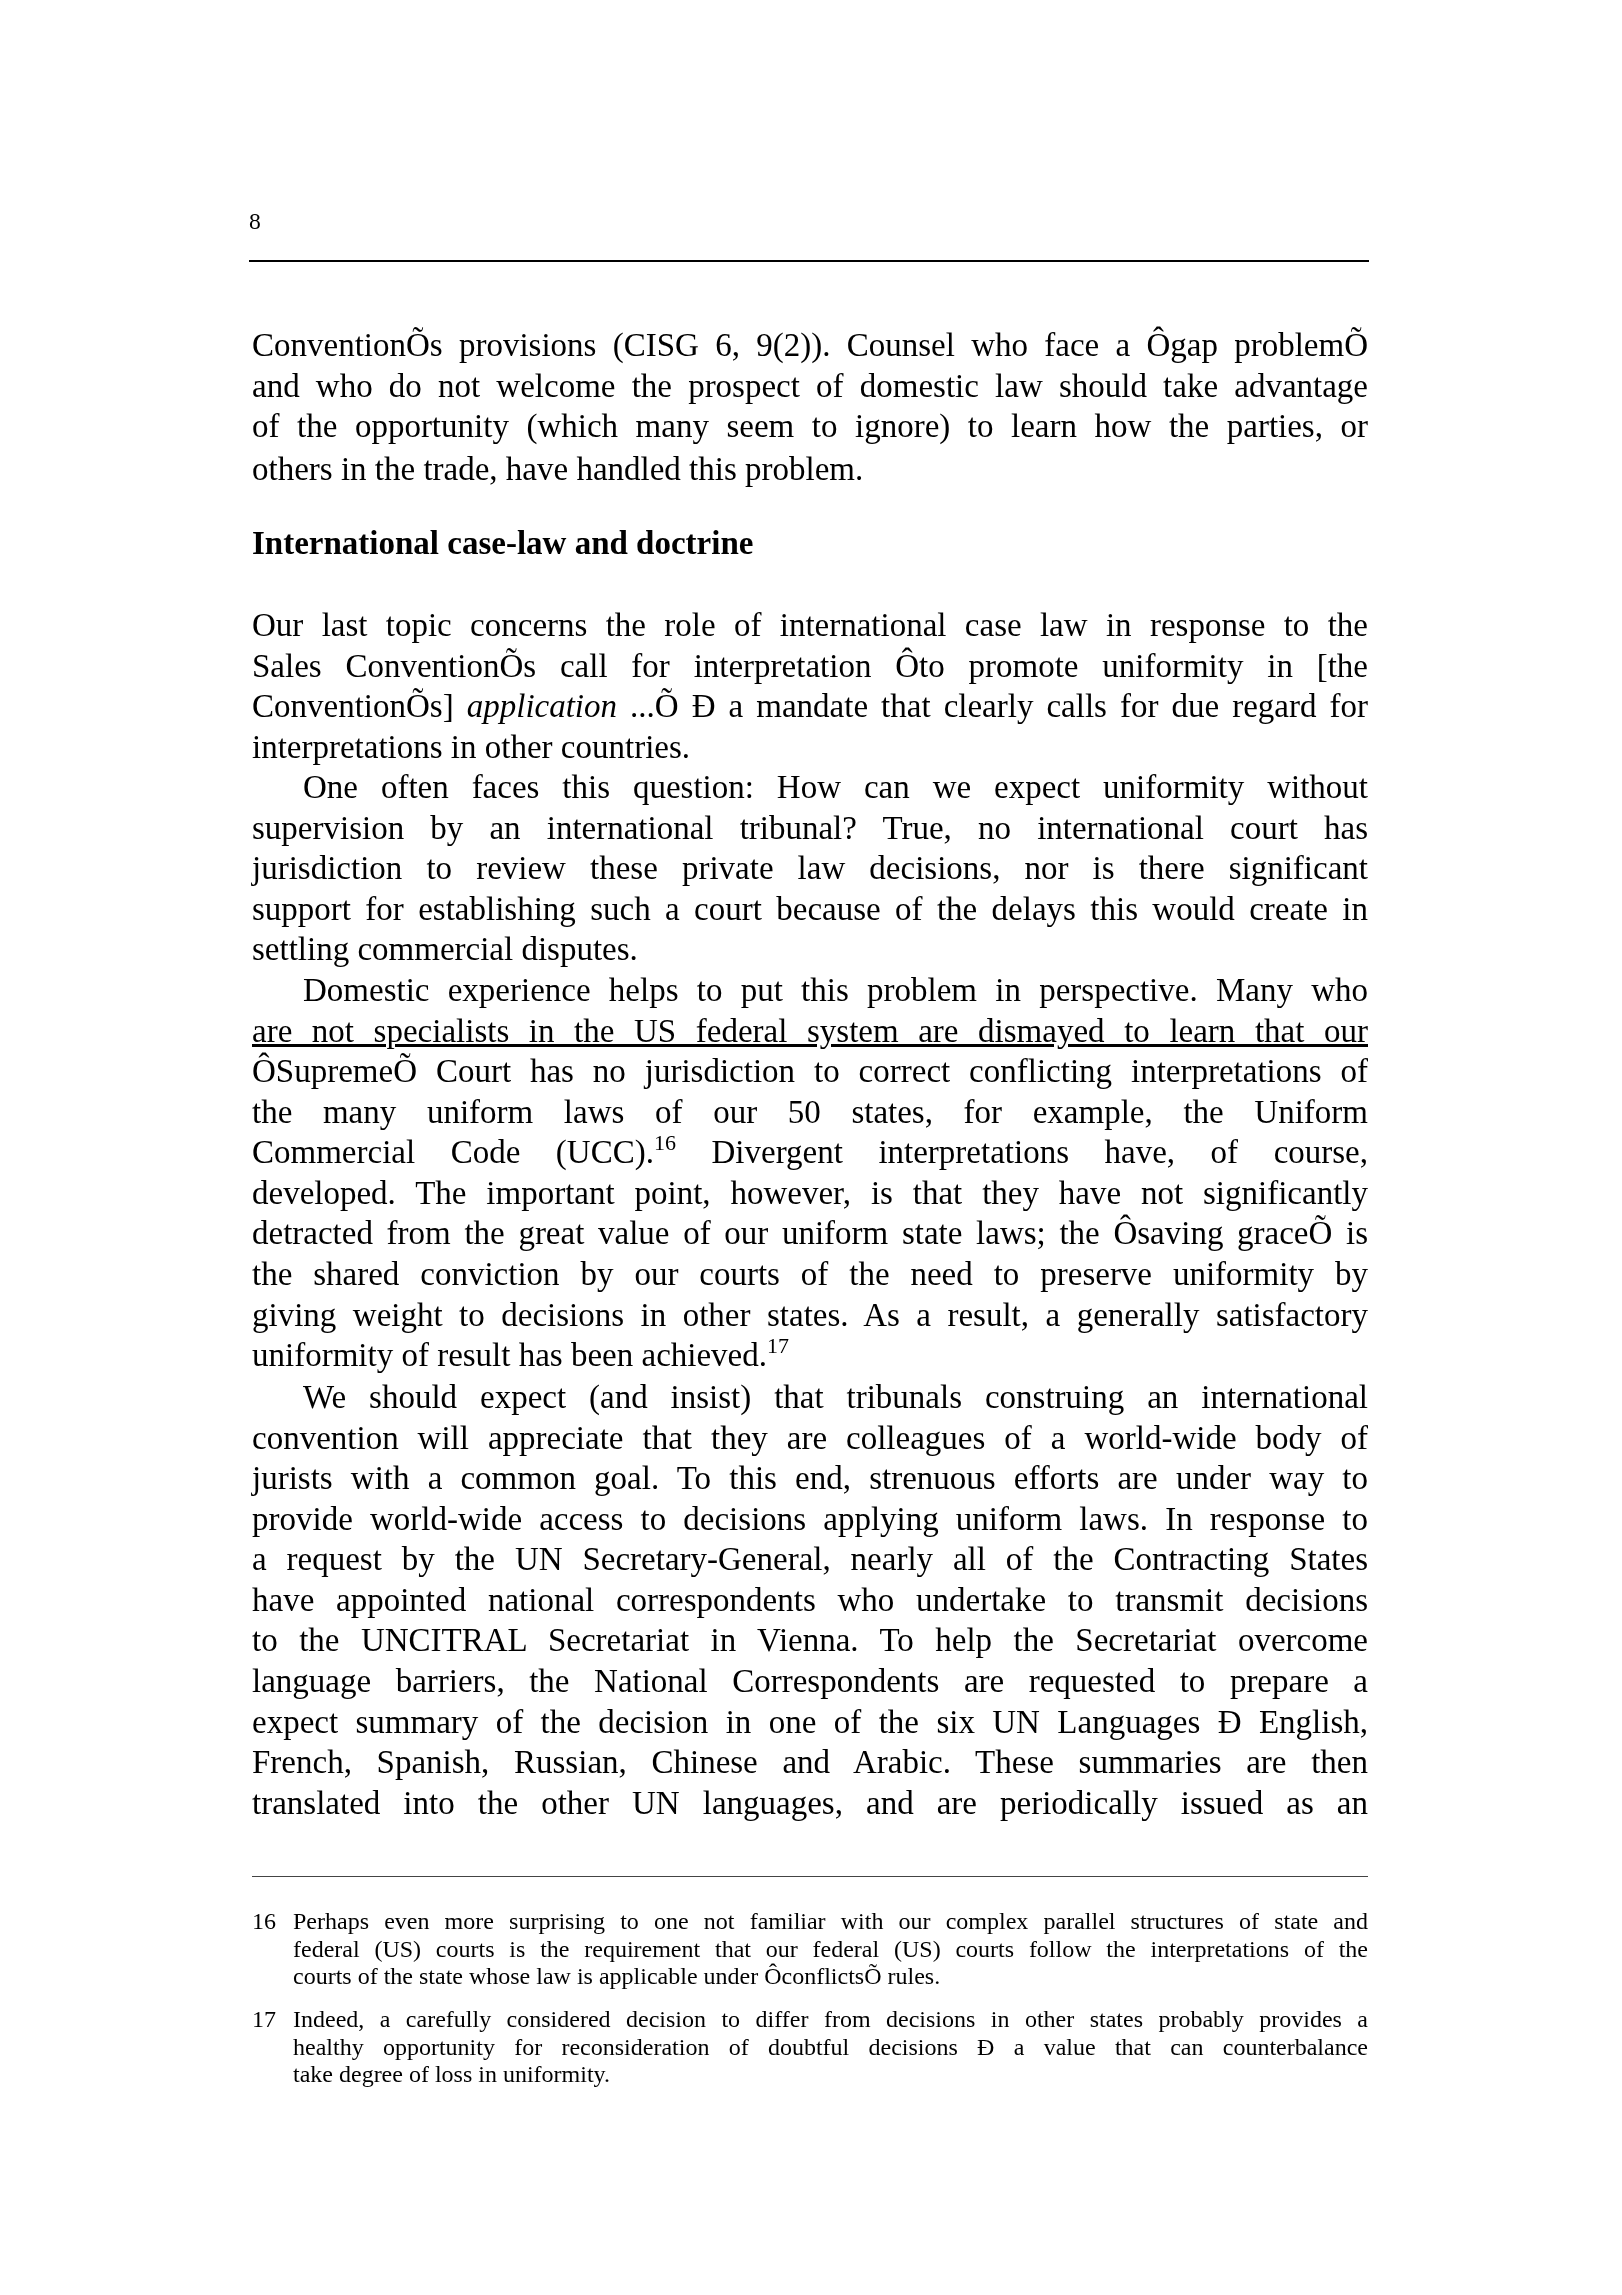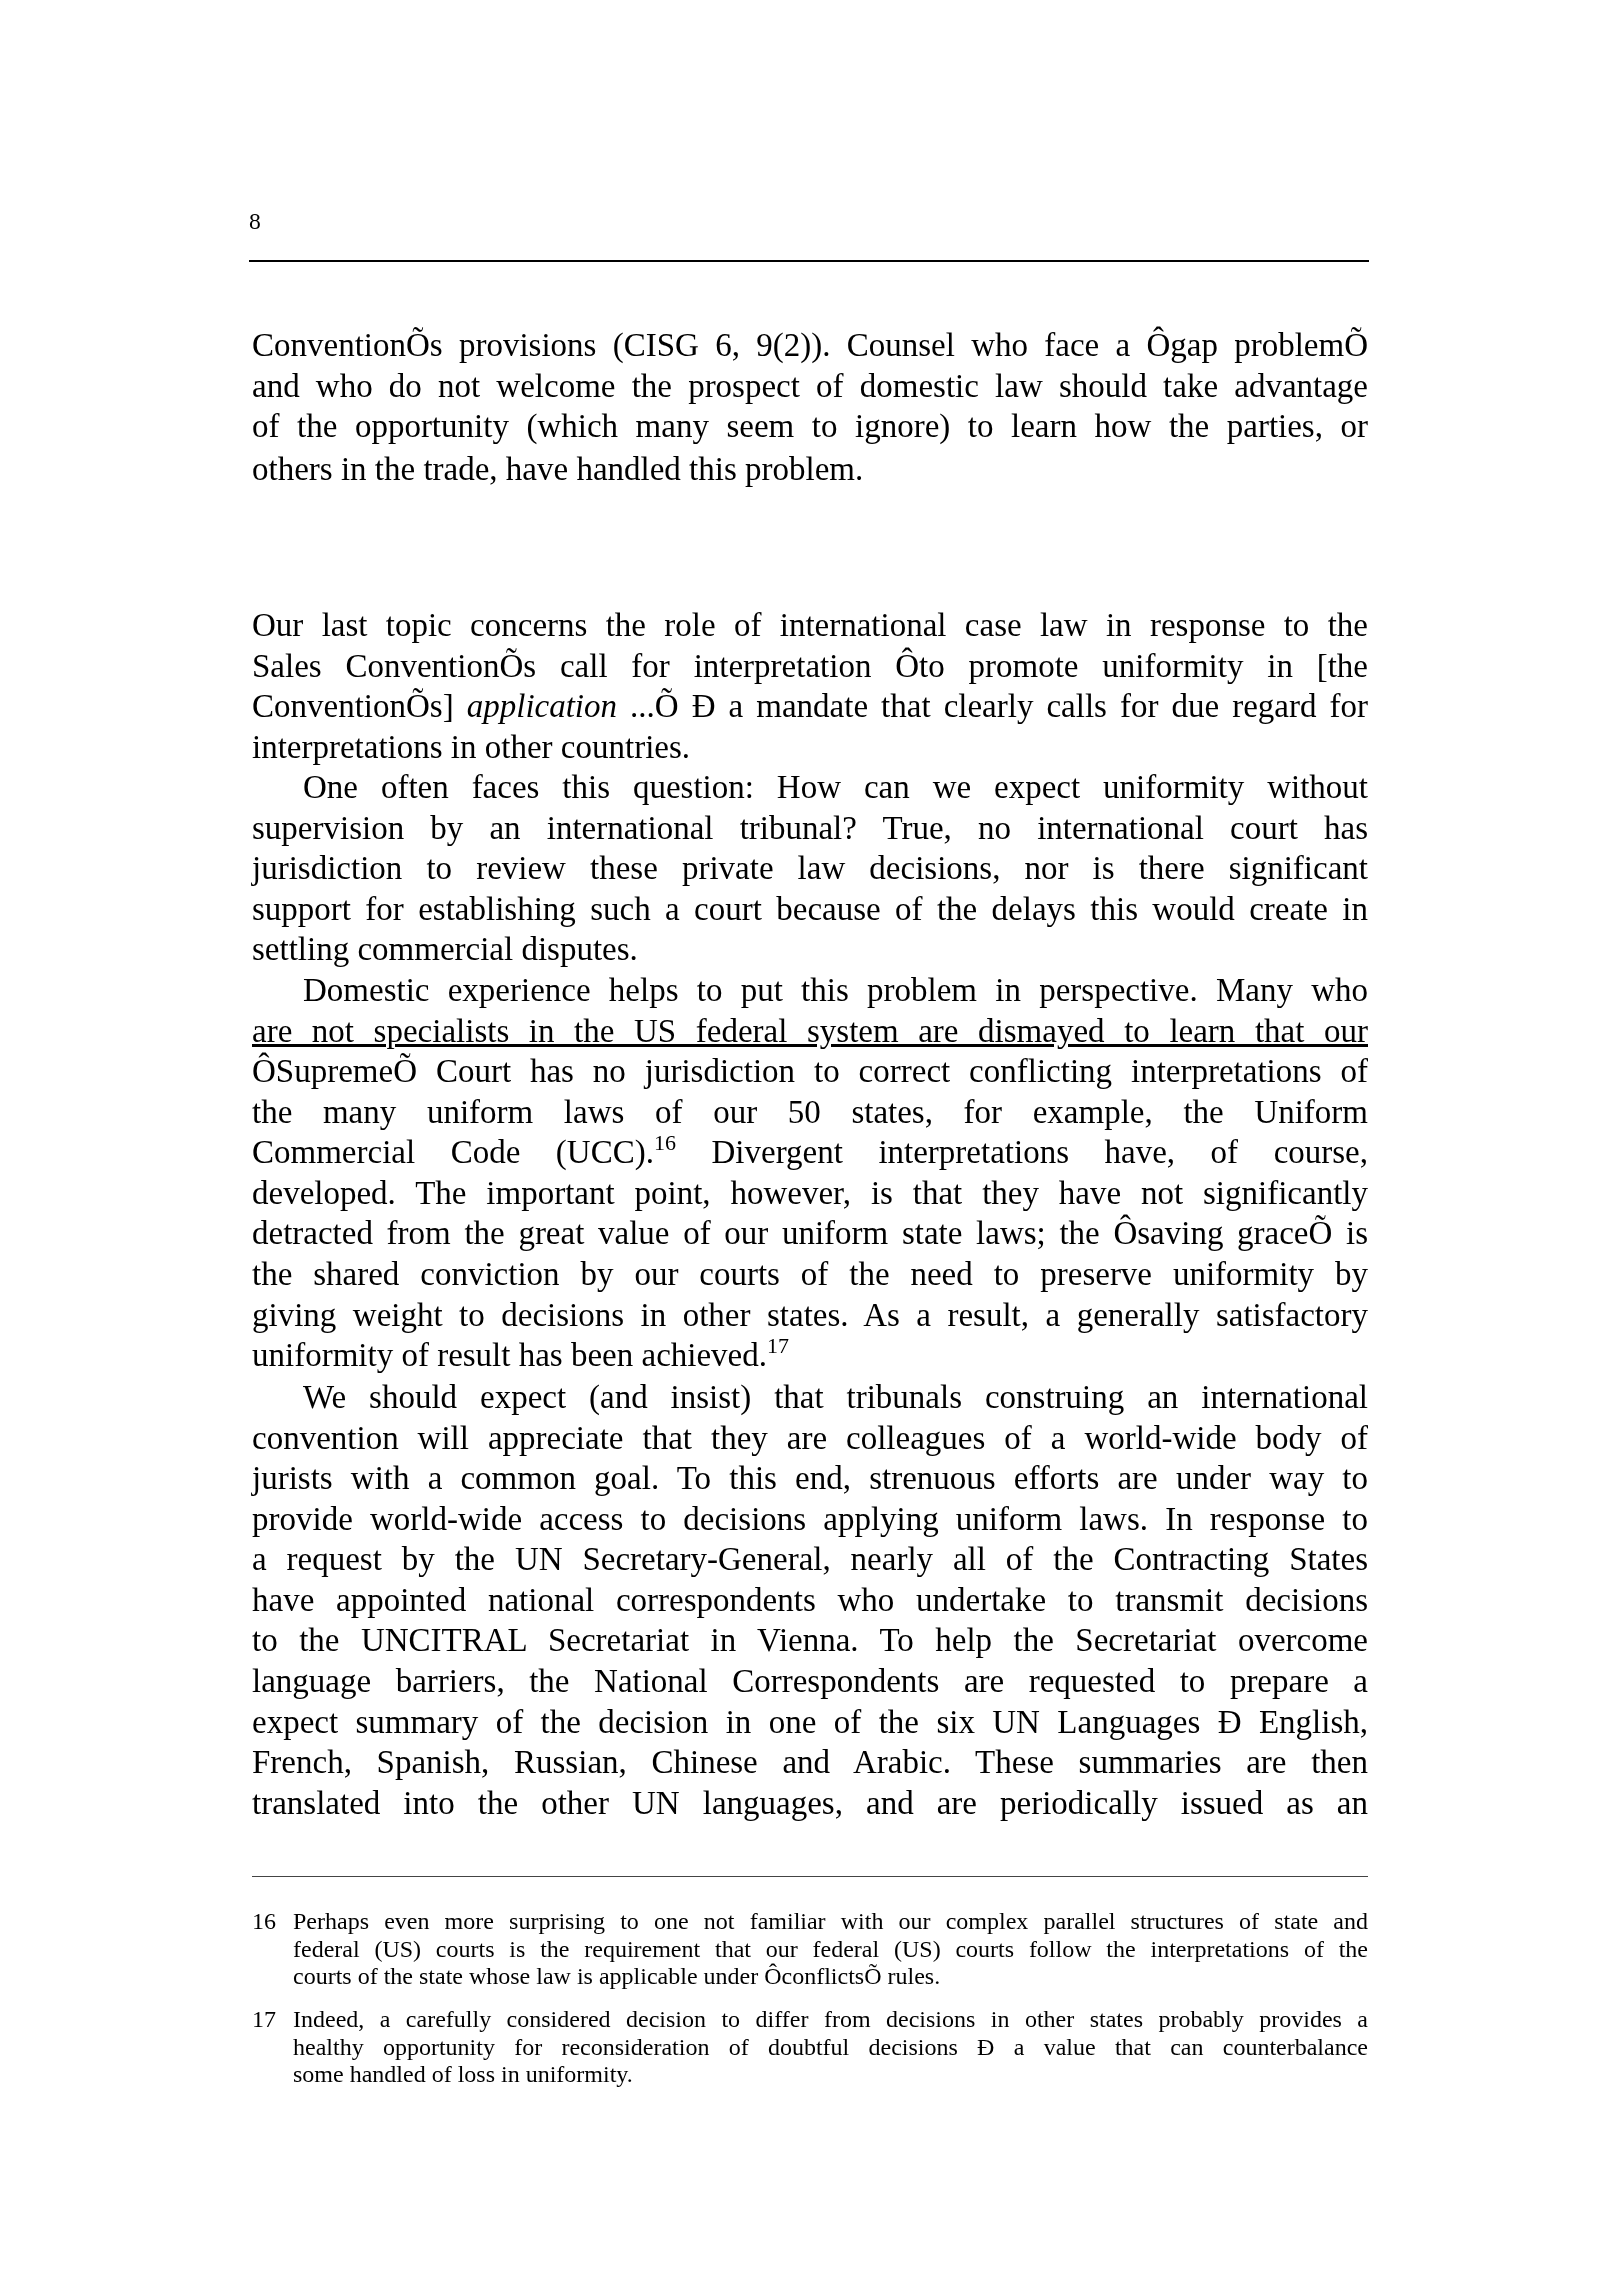--- a/index.html
+++ b/index.html
@@ -37,20 +37,21 @@
   </div>
   <div class="head-rule"></div>
 
   <div class="body-text" style="top:325px;">
     <div class="line just" style="top:0px;">ConventionÕs provisions (CISG 6, 9(2)). Counsel who face a Ôgap problemÕ</div>
     <div class="line just" style="top:41px;">and who do not welcome the prospect of domestic law should take advantage</div>
     <div class="line just" style="top:81px;">of the opportunity (which many seem to ignore) to learn how the parties, or</div>
     <div class="line" style="top:124px;">others in the trade, have handled this problem.</div>
   </div>
 
+  <div class="heading" style="top:525px;">International case-law and doctrine</div>
 
   <div class="body-text" style="top:605px;">
     <div class="line just" style="top:0px;">Our last topic concerns the role of international case law in response to the</div>
     <div class="line just" style="top:41px;">Sales ConventionÕs call for interpretation Ôto promote uniformity in [the</div>
     <div class="line just" style="top:81px;"><span>ConventionÕs] </span><span class="it">application</span><span> ...Õ Ð a mandate that clearly calls for due regard for</span></div>
     <div class="line" style="top:122px;">interpretations in other countries.</div>
   </div>
 
   <div class="body-text" style="top:767px;">
     <div class="line just indent" style="top:0px;">One often faces this question: How can we expect uniformity without</div>
@@ -92,18 +93,18 @@
     <div class="fn" style="top:0px;">
       <span class="fn-num" style="line-height:29px;">16</span>
       <div class="fn-line just" style="top:0px;">Perhaps even more surprising to one not familiar with our complex parallel structures of state and</div>
       <div class="fn-line just" style="top:27.5px;">federal (US) courts is the requirement that our federal (US) courts follow the interpretations of the</div>
       <div class="fn-line" style="top:55px;">courts of the state whose law is applicable under ÔconflictsÕ rules.</div>
     </div>
     <div class="fn" style="top:98px;">
       <span class="fn-num" style="line-height:29px;">17</span>
       <div class="fn-line just" style="top:0px;">Indeed, a carefully considered decision to differ from decisions in other states probably provides a</div>
       <div class="fn-line just" style="top:27.5px;">healthy opportunity for reconsideration of doubtful decisions Ð a value that can counterbalance</div>
-      <div class="fn-line" style="top:55px;">some handled of loss in uniformity.</div>
+      <div class="fn-line" style="top:55px;">take degree of loss in uniformity.</div>
     </div>
   </div>
 
 </div>
 
 
 </body></html>

